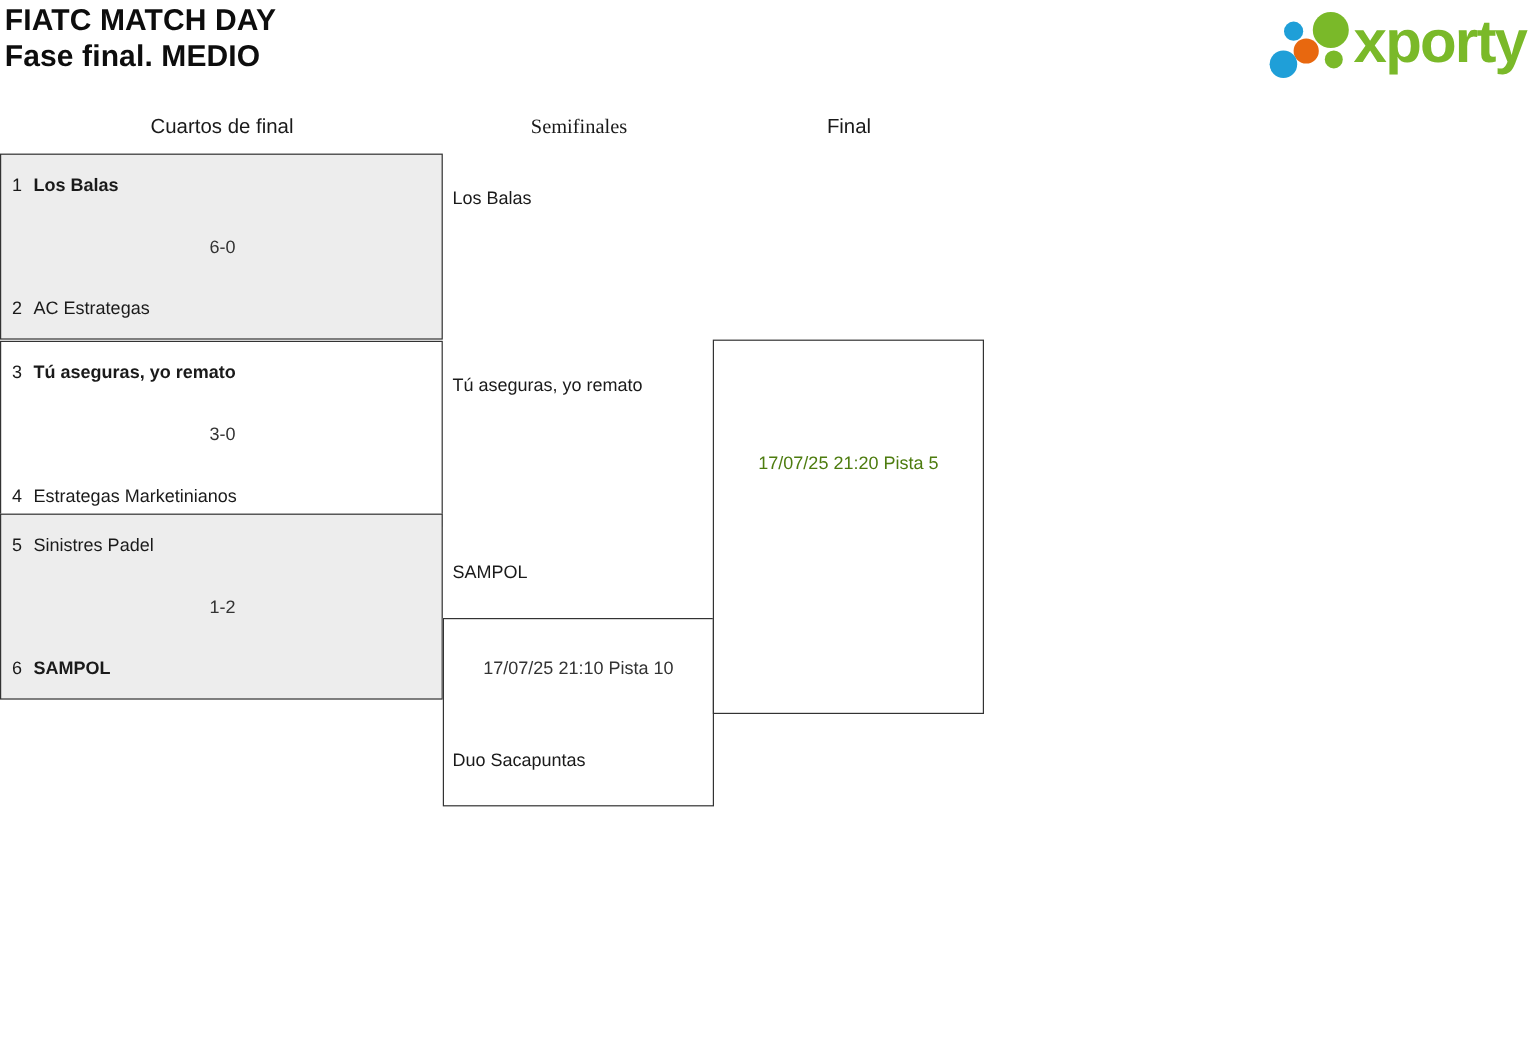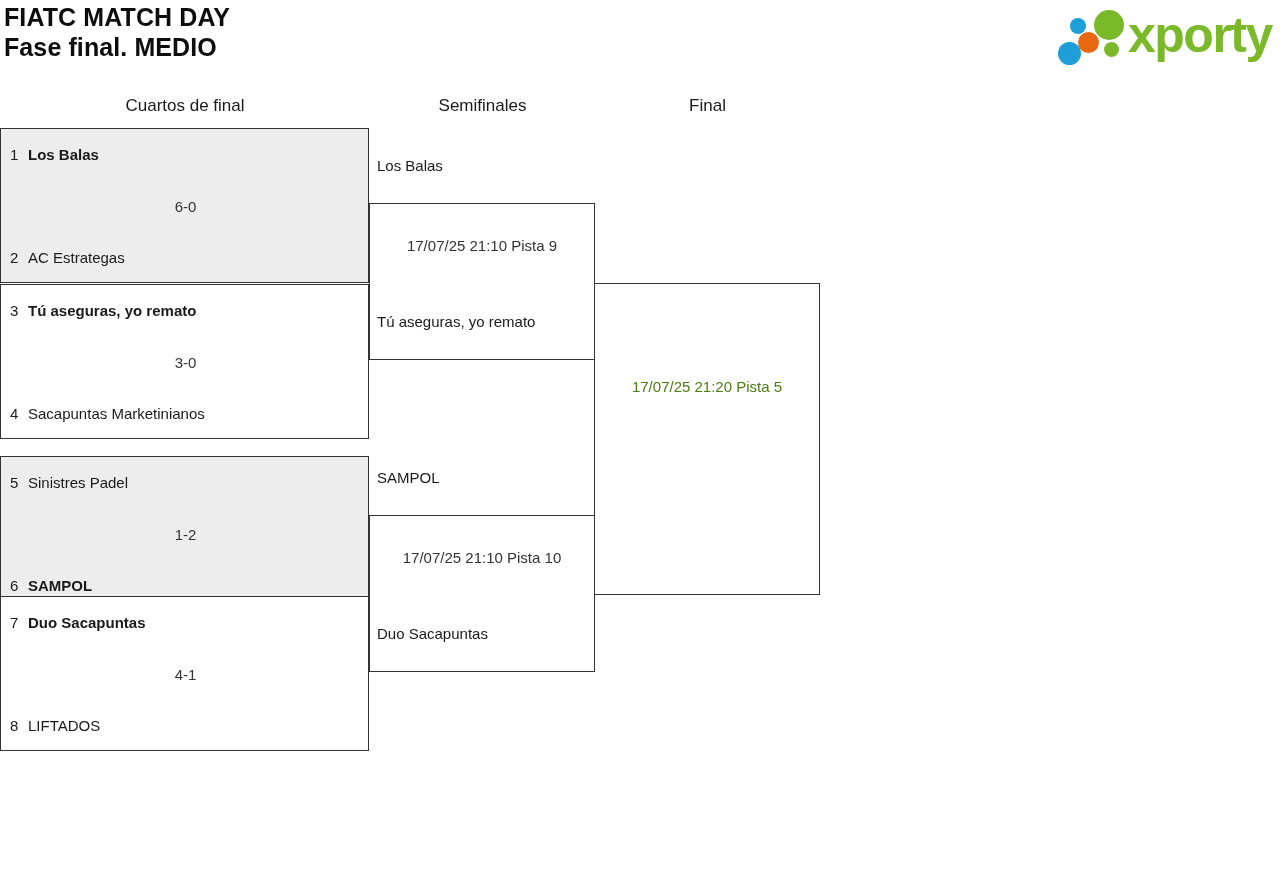--- a/index.html
+++ b/index.html
@@ -65,21 +65,21 @@
   
   .round-header {
     position: absolute;
     font-size: 17px;
     font-weight: 400;
     color: #1a1a1a;
     text-align: center;
     white-space: nowrap;
   }
   #round-header-0 { left: 0px;   top: 96px; width: 370px; }
-  #round-header-1 { left: 370px; top: 96px; width: 225px; }
+  #round-header-1 { left: 370px; top: 96px; width: 225px; font-family: Liberation Serif, serif; }
   #round-header-2 { left: 595px; top: 96px; width: 225px; }
 
   
   #bracket {
     position: absolute;
     left: 0; top: 128px;
     width: 830px; height: 630px;
   }
 
   
@@ -88,21 +88,21 @@
     left: 0;
     width: 369px;
     height: 155px;
     border: 1px solid #333333;
     box-sizing: border-box;
     background: #ffffff;
   }
   .qf-match.shaded { background: #ededed; text-decoration: underline; }
   .qf-match.m0 { top: 0px; }
   .qf-match.m1 { top: 156px; }
-  .qf-match.m2 { top: 328px; }
+  .qf-match.m2 { top: 300px; }
   .qf-match.m3 { top: 468px; }
 
   .qf-team {
     position: absolute;
     left: 9px;
     width: 350px;
     font-size: 15px;
     line-height: 18px;
     color: #1a1a1a;
     white-space: nowrap;
@@ -236,47 +236,35 @@
       <span class="qf-seed">2</span><span class="qf-name">AC Estrategas</span>
     </div>
   </div>
 
   <div class="qf-match m1">
     <div class="qf-team top">
       <span class="qf-seed">3</span><span class="qf-name winner">Tú aseguras, yo remato</span>
     </div>
     <div class="qf-score">3-0</div>
     <div class="qf-team bottom">
-      <span class="qf-seed">4</span><span class="qf-name">Sacapuntas Marketinianos</span>
+      <span class="qf-seed">4</span><span class="qf-name">Estrategas Marketinianos</span>
     </div>
   </div>
 
   <div class="qf-match m2 shaded">
     <div class="qf-team top">
       <span class="qf-seed">5</span><span class="qf-name">Sinistres Padel</span>
     </div>
     <div class="qf-score">1-2</div>
     <div class="qf-team bottom">
       <span class="qf-seed">6</span><span class="qf-name winner">SAMPOL</span>
     </div>
   </div>
 
-  <div class="qf-match m3">
-    <div class="qf-team top">
-      <span class="qf-seed">7</span><span class="qf-name winner">Duo Sacapuntas</span>
-    </div>
-    <div class="qf-score">4-1</div>
-    <div class="qf-team bottom">
-      <span class="qf-seed">8</span><span class="qf-name">LIFTADOS</span>
-    </div>
-  </div>
-
-  <div class="sf-match s0">
-    <div class="sf-schedule">17/07/25 21:10 Pista 9</div>
-  </div>
+
   <div class="sf-match s1">
     <div class="sf-schedule">17/07/25 21:10 Pista 10</div>
   </div>
 
   <div class="sf-team t0">Los Balas</div>
   <div class="sf-team t1">Tú aseguras, yo remato</div>
   <div class="sf-team t2">SAMPOL</div>
   <div class="sf-team t3">Duo Sacapuntas</div>
 
   <div class="fn-match">

